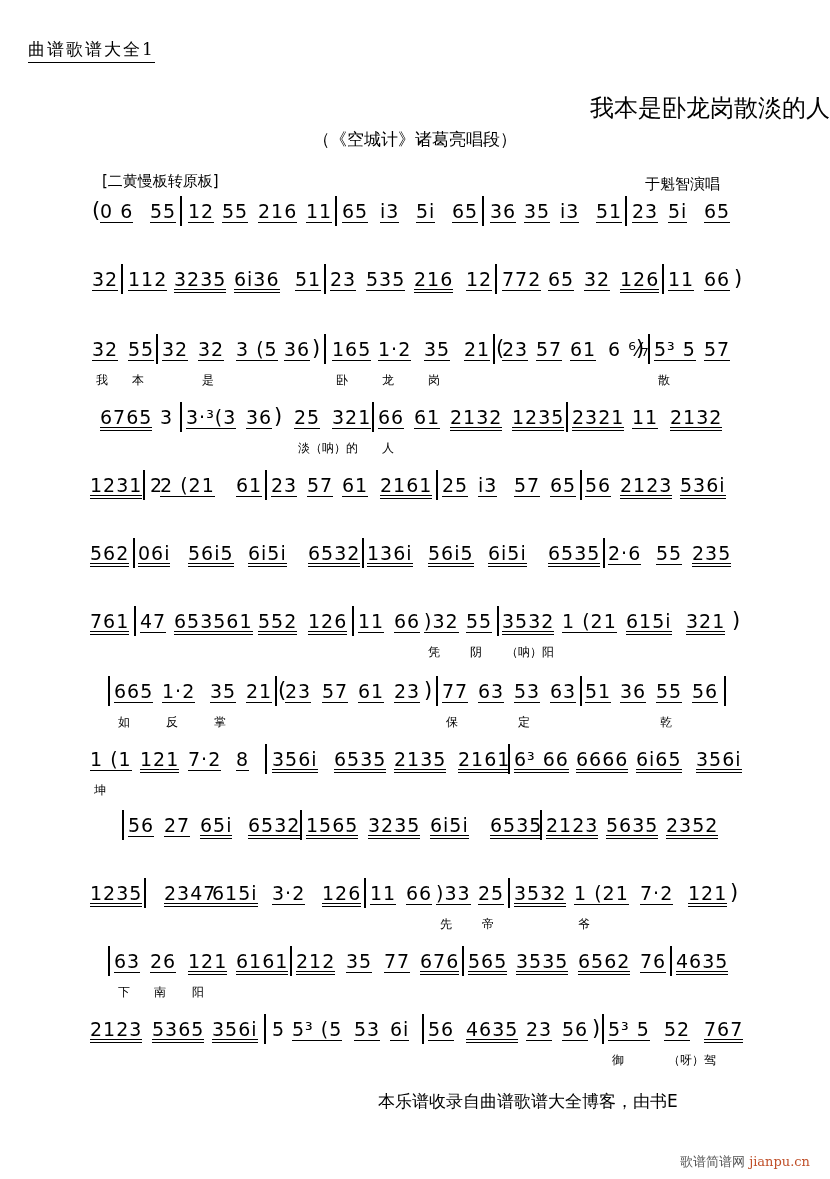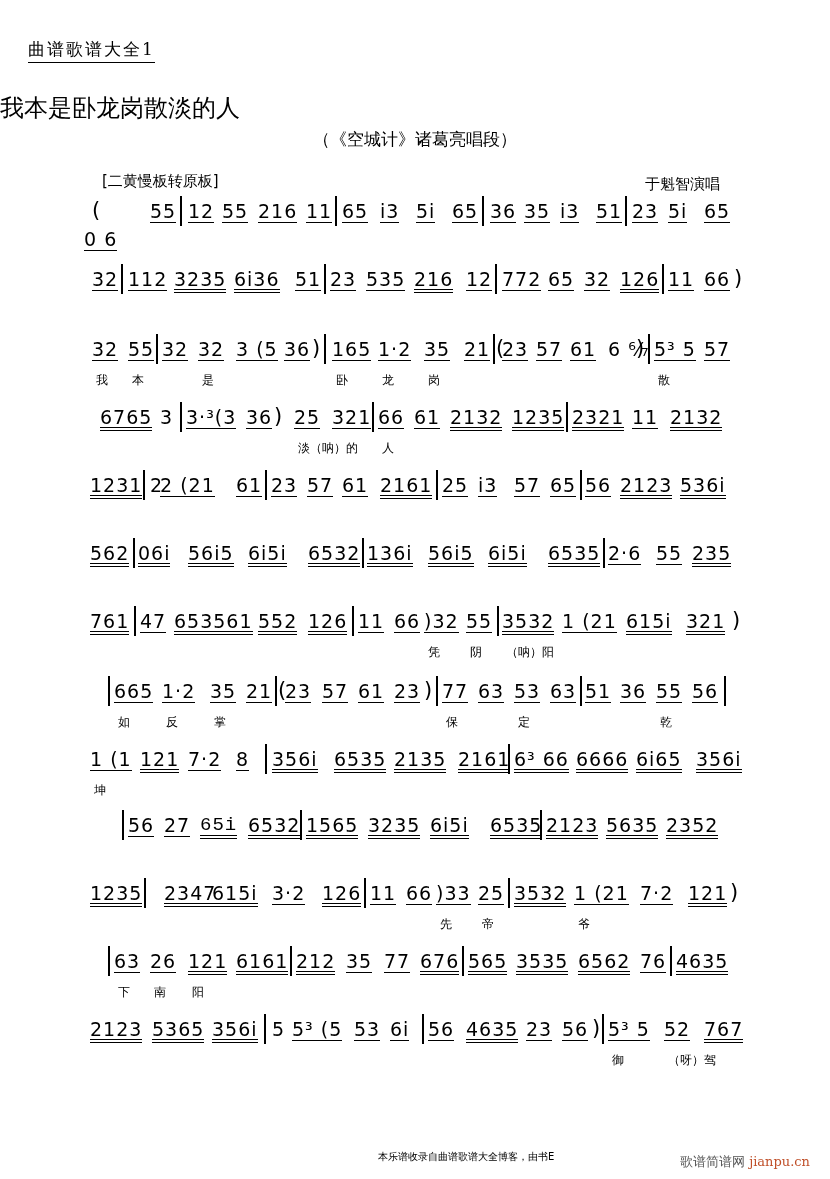--- a/index.html
+++ b/index.html
@@ -1,53 +1,53 @@
 <!DOCTYPE html>
 <html><head>
 <meta charset="utf-8">
 <style>
   html, body { margin: 0; padding: 0; background: #ffffff; }
   body { width: 830px; height: 1179px; position: relative; overflow: hidden;
          font-family: "DejaVu Sans", sans-serif; color: #000; }
   .site-label { position: absolute; left: 28px; top: 38px; font-family: "DejaVu Serif", serif;
                 font-size: 17px; letter-spacing: 2px; border-bottom: 1.5px solid #000;
                 padding-bottom: 1px; }
-  .title { position: absolute; left: 0; width: 830px; top: 92px; text-align: left;
+  .title { position: absolute; left: 0; width: 830px; top: 92px; text-align: right;
            font-family: "DejaVu Serif", serif; font-size: 24px; }
   .subtitle { position: absolute; left: 0; width: 830px; top: 128px; text-align: center;
               font-size: 17px; }
   .tempo { position: absolute; left: 102px; top: 172px; font-size: 15px; }
   .performer { position: absolute; left: 645px; top: 175px; font-size: 15px; }
   .staff-line { position: absolute; left: 0; height: 60px; width: 830px; }
   .group { position: absolute; top: 0; font-size: 19px; letter-spacing: 1px;
            font-family: "DejaVu Sans", sans-serif; white-space: nowrap; }
   .group .notes { display: inline-block; border-bottom: 1.5px solid #000; line-height: 20px; padding-bottom: 1px; }
   .group.dbl .notes { border-bottom: 4px double #000; padding-bottom: 0; }
   .group.plain .notes { border-bottom: none; }
   .bar { position: absolute; top: -4px; width: 1.5px; height: 30px; background: #000; }
   .lyric { position: absolute; top: 34px; font-size: 12px; white-space: nowrap; }
   .paren { position: absolute; top: -2px; font-size: 21px; }
-  .footer { position: absolute; left: 378px; top: 1150px; font-size: 10px; }
+  .footer { position: absolute; left: 378px; top: 1090px; font-size: 17px; }
   .watermark { position: absolute; left: 680px; top: 1153px; font-size: 13px; color: #555;
                font-family: "DejaVu Serif", serif; }
   .watermark .wm-domain { color: #c0502a; }
 </style>
 </head>
 <body>
 
 <div class="site-label">曲谱歌谱大全1</div>
 <div class="title">我本是卧龙岗散淡的人</div>
 <div class="subtitle">（《空城计》诸葛亮唱段）</div>
 <div class="tempo">[二黄慢板转原板]</div>
 <div class="performer">于魁智演唱</div>
 
 <div id="score">
     <div class="staff-line" style="top: 200px;">
       <div class="paren" style="left: 92px;">(</div>
-      <div class="group" style="left: 84px; margin-top: 28px;"><span class="notes">0 6</span></div>
+      <div class="group" style="left: 100px;"><span class="notes">0 6</span></div>
       <div class="group" style="left: 150px;"><span class="notes">55</span></div>
       <div class="bar" style="left: 180px;"></div>
       <div class="group" style="left: 188px;"><span class="notes">12</span></div>
       <div class="group" style="left: 222px;"><span class="notes">55</span></div>
       <div class="group" style="left: 258px;"><span class="notes">216</span></div>
       <div class="group" style="left: 306px;"><span class="notes">11</span></div>
       <div class="bar" style="left: 335px;"></div>
       <div class="group" style="left: 342px;"><span class="notes">65</span></div>
       <div class="group" style="left: 380px;"><span class="notes">i3</span></div>
       <div class="group" style="left: 416px;"><span class="notes">5i</span></div>
@@ -242,21 +242,21 @@
       <div class="bar" style="left: 508px;"></div>
       <div class="group dbl" style="left: 514px;"><span class="notes">6³ 66</span></div>
       <div class="group dbl" style="left: 576px; text-align: center;"><span class="notes">6666</span></div>
       <div class="group dbl" style="left: 636px;"><span class="notes">6i65</span></div>
       <div class="group dbl" style="left: 696px;"><span class="notes">356i</span></div>
     </div>
     <div class="staff-line" style="top: 814px;">
       <div class="bar" style="left: 122px;"></div>
       <div class="group" style="left: 128px;"><span class="notes">56</span></div>
       <div class="group" style="left: 164px;"><span class="notes">27</span></div>
-      <div class="group dbl" style="left: 200px; font-family: Liberation Mono, monospace;"><span class="notes">65i</span></div>
+      <div class="group dbl" style="left: 200px;"><span class="notes">65i</span></div>
       <div class="group dbl" style="left: 248px;"><span class="notes">6532</span></div>
       <div class="bar" style="left: 300px;"></div>
       <div class="group dbl" style="left: 306px;"><span class="notes">1565</span></div>
       <div class="group dbl" style="left: 368px;"><span class="notes">3235</span></div>
       <div class="group dbl" style="left: 430px;"><span class="notes">6i5i</span></div>
       <div class="group dbl" style="left: 490px;"><span class="notes">6535</span></div>
       <div class="bar" style="left: 540px;"></div>
       <div class="group dbl" style="left: 546px;"><span class="notes">2123</span></div>
       <div class="group dbl" style="left: 606px;"><span class="notes">5635</span></div>
       <div class="group dbl" style="left: 666px;"><span class="notes">2352</span></div>

